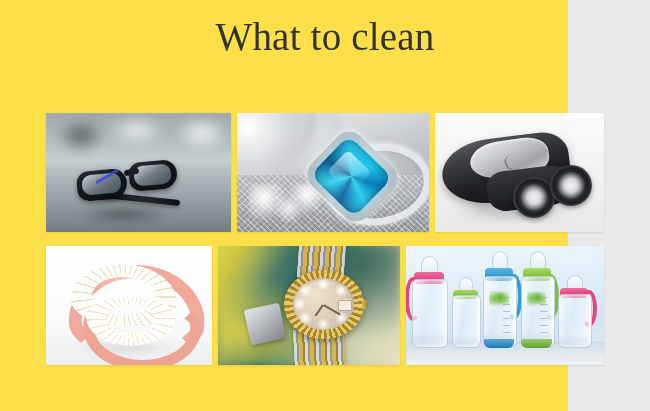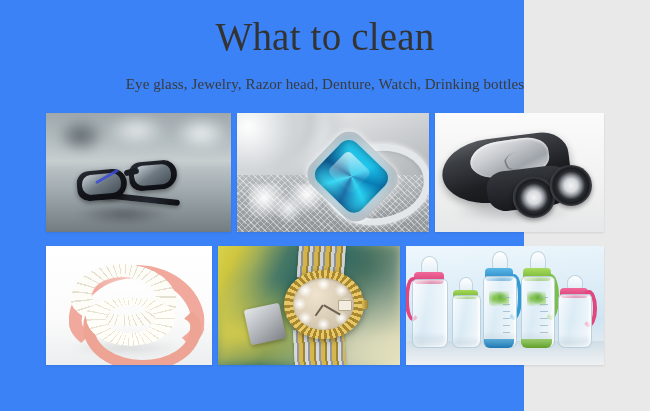--- a/index.html
+++ b/index.html
@@ -11,21 +11,22 @@
     width: 650px;
     height: 411px;
     background: #e9e9e9;
     font-family: "Liberation Serif", "DejaVu Serif", serif;
     overflow: hidden;
   }
   .page {
     position: relative;
     width: 524px;
     height: 411px;
-    background: #3b82f6;
+    background: #fde047;
+    padding-left: 44px;
   }
 
   
   .header {
     position: absolute;
     left: 0;
     top: 0;
     width: 650px;
     text-align: center;
   }
@@ -444,21 +445,20 @@
   .b4 { left: 58%; width: 16%; height: 80%; }
   .b5 { left: 77%; width: 16%; height: 60%; }
 </style>
 </head>
 <body>
 
 <div class="page">
 
   <div class="header">
     <h1 class="title">What to clean</h1>
-    <p class="subtitle">Eye glass, Jewelry, Razor head, Denture, Watch, Drinking bottles</p>
   </div>
 
   <div class="grid">
 
     <div class="grid-row row-1">
 
       <div class="tile tile-glasses">
         <div class="photo sc-glasses">
           <div class="gl-blur-a"></div>
           <div class="gl-blur-b"></div>

